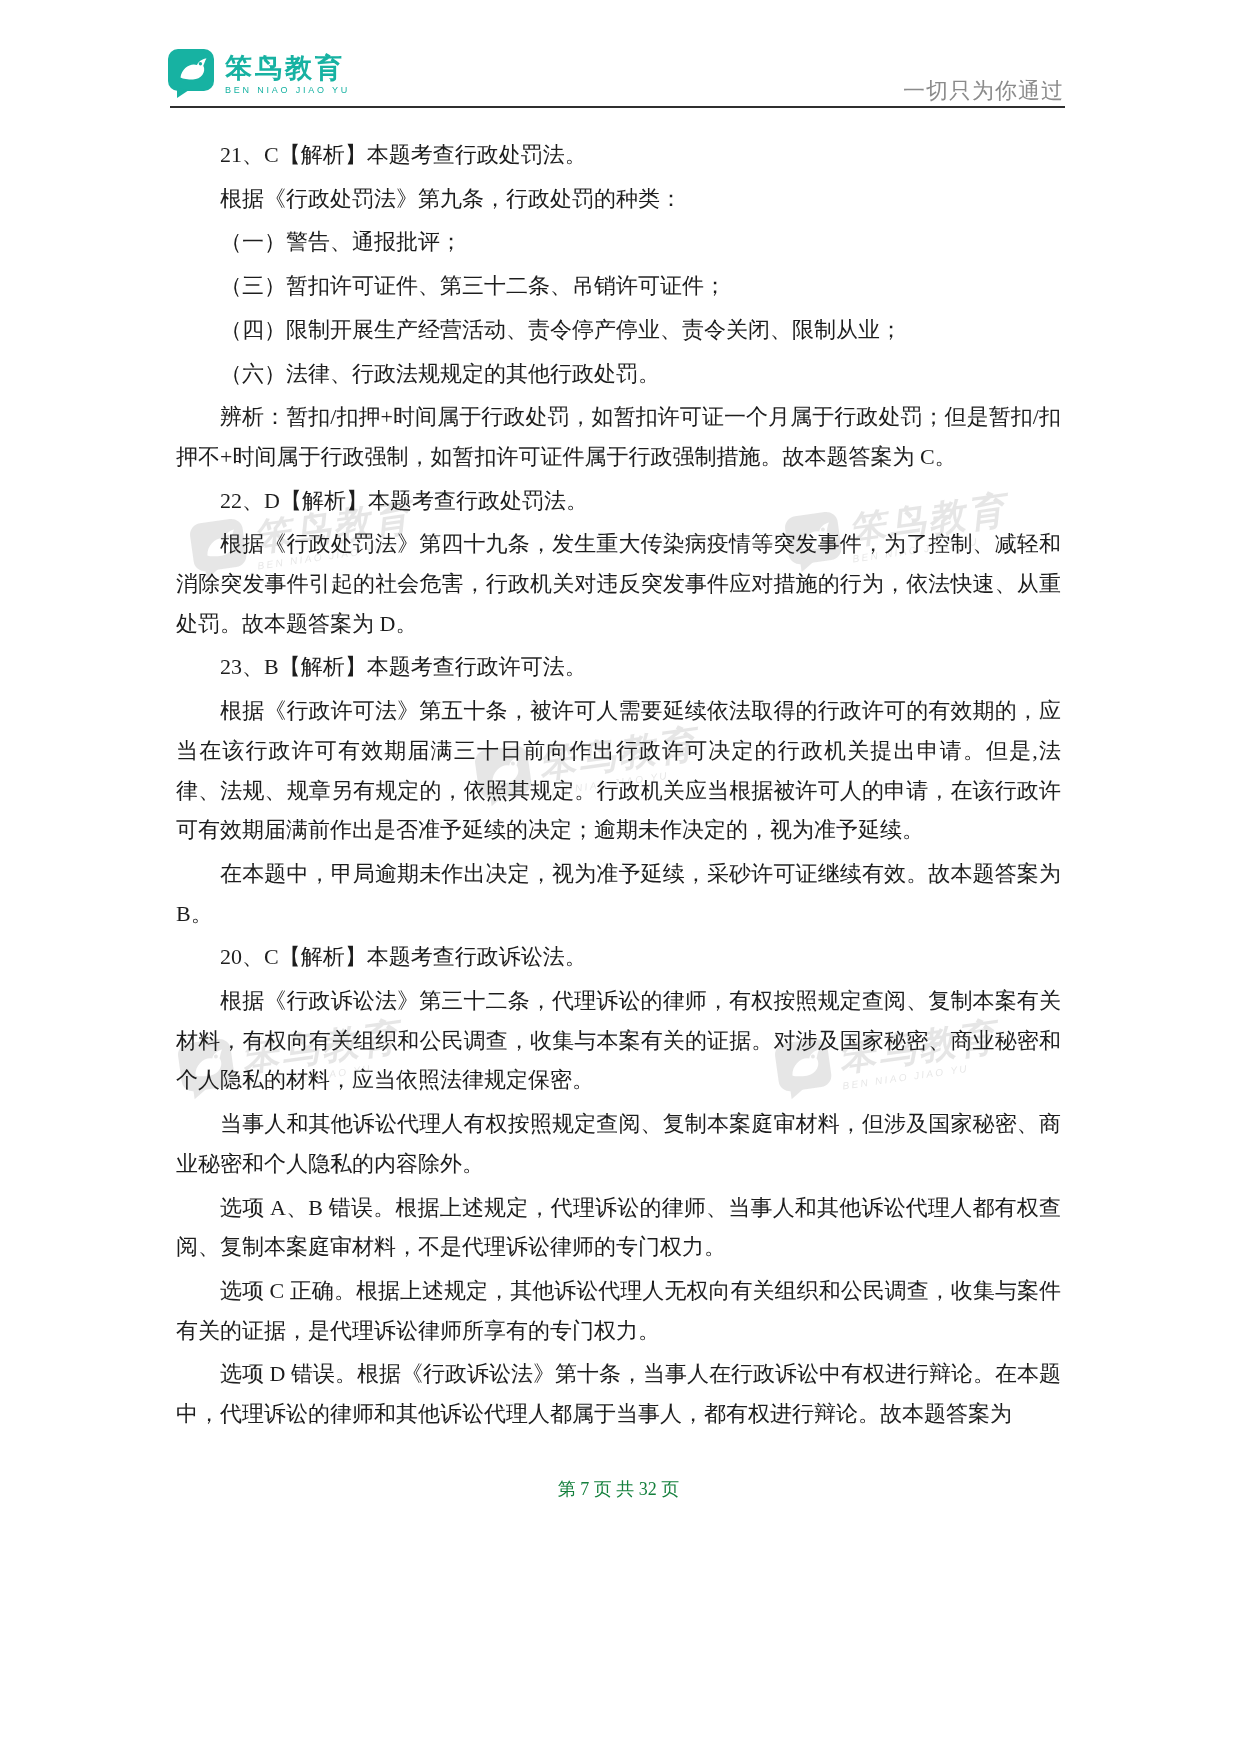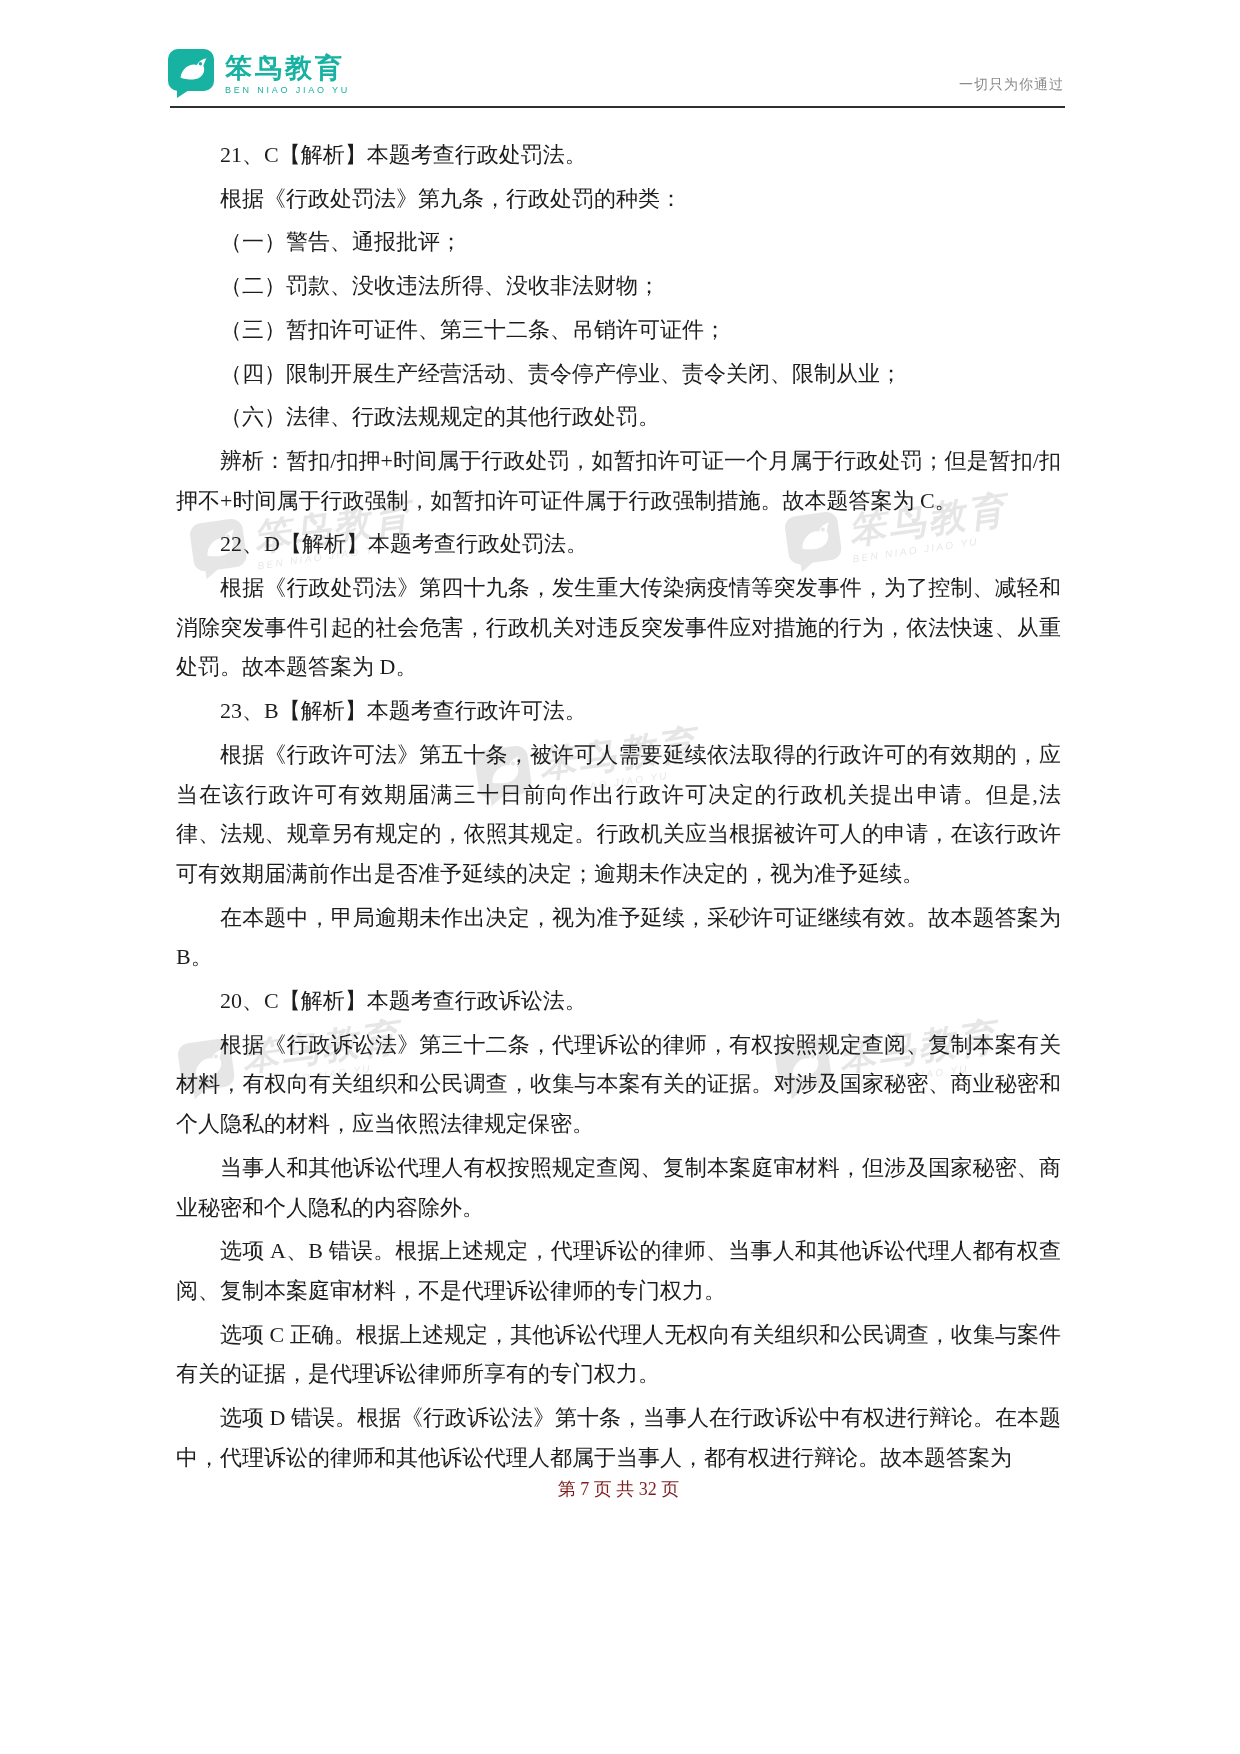--- a/index.html
+++ b/index.html
@@ -9,29 +9,29 @@
     overflow:hidden;
   }
   
   .brand{position:absolute;left:167px;top:48px;display:flex;align-items:center;gap:10px;}
   .brand-icon svg{width:48px;height:52px;display:block;color:#17b2a2;}
   .brand-txt{display:flex;flex-direction:column;}
   .brand-cn{font-size:27px;font-weight:bold;color:#17b2a2;letter-spacing:3px;
     font-family:"Liberation Sans","DejaVu Sans",sans-serif;line-height:30px;}
   .brand-en{font-size:9px;color:#17b2a2;letter-spacing:2.8px;margin-top:2px;
     font-family:"Liberation Sans","DejaVu Sans",sans-serif;}
-  .tagline{position:absolute;right:176px;top:76px;font-size:14px;color:#8b8b8b;letter-spacing:1px;}
+  .tagline{position:absolute;right:176px;top:76px;font-size:22px;color:#8b8b8b;letter-spacing:1px;}
   .rule{position:absolute;left:170px;right:175px;top:106px;height:2px;background:#2f2f2f;}
   
   .doc{position:absolute;left:172px;top:131px;width:893px;
     font-size:22px;line-height:39.7px;text-align:justify;}
   .para{margin:4px;text-indent:2em;word-break:break-all;}
   
   .footer{position:absolute;left:172px;width:893px;top:1477px;text-align:center;
-    font-size:18px;color:#7f1d1d;}
+    font-size:18px;color:#15803d;}
   
   .watermark{position:absolute;display:flex;align-items:center;gap:8px;
     color:#7a7a7a;opacity:0.18;transform:rotate(-8deg);pointer-events:none;}
   .wm-icon svg{width:56px;height:60px;display:block;color:#7a7a7a;}
   .wm-txt{display:flex;flex-direction:column;}
   .wm-cn{font-size:37px;font-weight:bold;letter-spacing:3px;font-style:italic;
     font-family:"Liberation Sans","DejaVu Sans",sans-serif;line-height:40px;}
   .wm-en{font-size:10px;letter-spacing:2.4px;font-style:italic;margin-top:2px;
     font-family:"Liberation Sans","DejaVu Sans",sans-serif;}
   .wm1{left:190px;top:508px;}
@@ -121,21 +121,20 @@
     <span class="wm-txt">
       <span class="wm-cn">笨鸟教育</span>
       <span class="wm-en">BEN NIAO JIAO YU</span>
     </span>
   </div>
 
   <div class="doc">
       <p class="para">21、C【解析】本题考查行政处罚法。</p>
       <p class="para">根据《行政处罚法》第九条，行政处罚的种类：</p>
       <p class="para">（一）警告、通报批评；</p>
-      <p class="para">（二）罚款、没收违法所得、没收非法财物；</p>
       <p class="para">（三）暂扣许可证件、第三十二条、吊销许可证件；</p>
       <p class="para">（四）限制开展生产经营活动、责令停产停业、责令关闭、限制从业；</p>
       <p class="para">（六）法律、行政法规规定的其他行政处罚。</p>
       <p class="para">辨析：暂扣/扣押+时间属于行政处罚，如暂扣许可证一个月属于行政处罚；但是暂扣/扣押不+时间属于行政强制，如暂扣许可证件属于行政强制措施。故本题答案为 C。</p>
       <p class="para">22、D【解析】本题考查行政处罚法。</p>
       <p class="para">根据《行政处罚法》第四十九条，发生重大传染病疫情等突发事件，为了控制、减轻和消除突发事件引起的社会危害，行政机关对违反突发事件应对措施的行为，依法快速、从重处罚。故本题答案为 D。</p>
       <p class="para">23、B【解析】本题考查行政许可法。</p>
       <p class="para">根据《行政许可法》第五十条，被许可人需要延续依法取得的行政许可的有效期的，应当在该行政许可有效期届满三十日前向作出行政许可决定的行政机关提出申请。但是,法律、法规、规章另有规定的，依照其规定。行政机关应当根据被许可人的申请，在该行政许可有效期届满前作出是否准予延续的决定；逾期未作决定的，视为准予延续。</p>
       <p class="para">在本题中，甲局逾期未作出决定，视为准予延续，采砂许可证继续有效。故本题答案为 B。</p>
       <p class="para">20、C【解析】本题考查行政诉讼法。</p>

